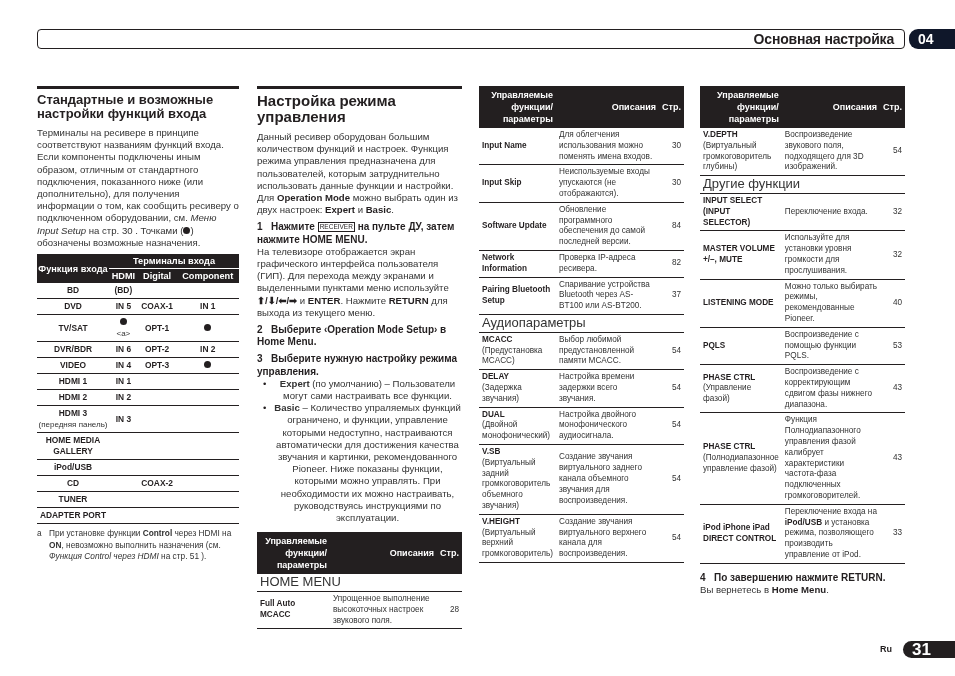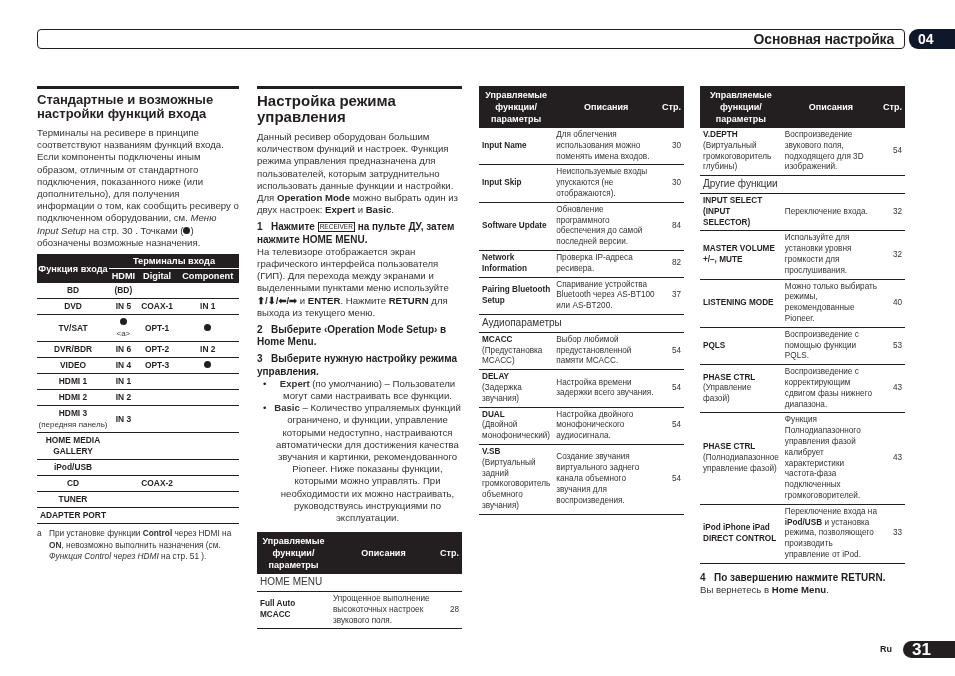--- a/index.html
+++ b/index.html
@@ -37,28 +37,28 @@
   table.inp thead th.span { border-bottom: 1px solid #fff; }
   table.inp td { border-bottom: 1px solid #231f20; font-weight: bold; text-align: center; padding: 2px 0; line-height: 11px; vertical-align: middle; }
   table.inp td.fn { width: 72px; margin-top: 38px; }
   table.inp td .small { font-weight: normal; font-size: 8px; color: #333; }
   .dot { display: inline-block; width: 7px; height: 7px; border-radius: 50%; background: #231f20; }
   .foot { font-size: 8.3px; line-height: 11.5px; color: #333; margin-top: 4px; padding-left: 12px; position: relative; }
   .foot .ft-a { position: absolute; left: 0; top: 0; }
 
   
   table.fn { width: 205px; border-collapse: collapse; font-size: 8.2px; }
-  table.fn thead th { background: #231f20; color: #fff; font-weight: bold; font-size: 9px; line-height: 12px; text-align: center; padding: 3px 3px; vertical-align: middle; }
+  table.fn thead th { background: #231f20; color: #fff; font-weight: bold; font-size: 9px; line-height: 12px; text-align: right; padding: 3px 3px; vertical-align: middle; }
   table.fn thead th.pg { text-align: right; }
   table.fn td { border-bottom: 1px solid #231f20; padding: 2px 3px; vertical-align: middle; line-height: 10.8px; color: #333; }
   table.fn td.name { width: 73px; font-weight: bold; color: #231f20; }
   table.fn td.name .sub { font-weight: normal; color: #333; }
   table.fn td.desc { width: 107px; }
   table.fn td.pg { text-align: right; width: 25px; }
-  table.fn tr.group td { font-size: 10px; font-weight: normal; color: #333; padding: 3px 3px; border-bottom: 1px solid #231f20; }
+  table.fn tr.group td { font-size: 13px; font-weight: normal; color: #333; padding: 3px 3px; border-bottom: 1px solid #231f20; }
   table.fn td b { color: #231f20; }
 
   .page-lang { position: absolute; left: 880px; top: 644px; font-size: 9px; font-weight: bold; }
   .page-tab { position: absolute; left: 903px; top: 641px; width: 52px; height: 17px; background: #231f20; border-radius: 9px 0 0 9px; color: #fff; font-size: 17px; font-weight: bold; line-height: 17px; padding-left: 9px; }
 </style>
 </head>
 <body>
 
 <div class="header-bar">
   <span class="header-title">Основная настройка</span>
@@ -309,20 +309,28 @@
           <td class="pg">54</td>
         </tr>
         <tr>
           <td class="name">
             <div>V.SB</div>
             <div class="sub">(Виртуальный задний громкоговоритель объемного звучания)</div>
           </td>
           <td class="desc"><span>Создание звучания виртуального заднего канала объемного звучания для воспроизведения.</span></td>
           <td class="pg">54</td>
         </tr>
+        <tr>
+          <td class="name">
+            <div>V.HEIGHT</div>
+            <div class="sub">(Виртуальный верхний громкоговоритель)</div>
+          </td>
+          <td class="desc"><span>Создание звучания виртуального верхнего канала для воспроизведения.</span></td>
+          <td class="pg">54</td>
+        </tr>
       </tbody>
   </table>
 </div>
 
 <div class="col col4">
   <table class="fn">
     <thead>
       <tr>
         <th style="width:73px">Управляемые функции/ параметры</th>
         <th>Описания</th>

